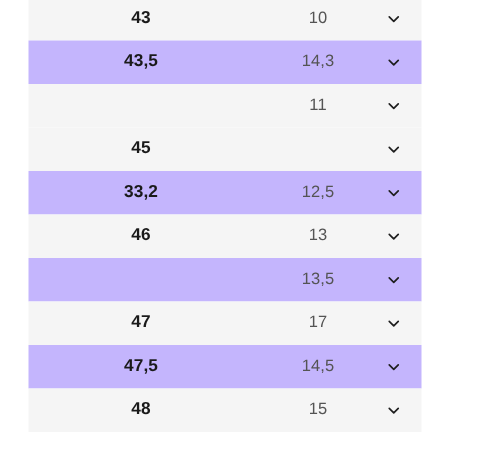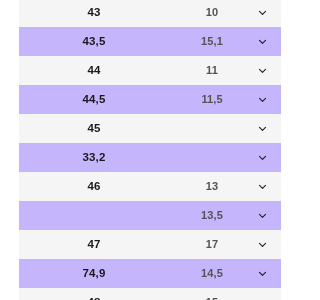--- a/index.html
+++ b/index.html
@@ -58,21 +58,21 @@
     letter-spacing: 0.1px;
     line-height: 1;
   }
 
   .us-size-cell {
     position: absolute;
     left: 160px;
     width: 66px;
     text-align: center;
     font-size: 11px;
-    font-weight: bold;
+    font-weight: normal;
     color: #545454;
     letter-spacing: 0.1px;
     line-height: 1;
   }
 
   .row-chevron-button {
     position: absolute;
     left: 230px;
     width: 26px;
     height: 26px;
@@ -100,55 +100,46 @@
         <span class="eu-size-cell">43</span>
         <span class="us-size-cell">10</span>
         <button class="row-chevron-button">
           <svg viewBox="0 0 12 12">
             <path d="M2 4.4 L6 8.4 L10 4.4" fill="none" stroke="#1f1f1f" stroke-width="1.5" stroke-linecap="round" stroke-linejoin="round"></path>
           </svg>
         </button>
       </div>
       <div class="size-row">
         <span class="eu-size-cell">43,5</span>
-        <span class="us-size-cell">15,1</span>
+        <span class="us-size-cell">14,3</span>
         <button class="row-chevron-button">
           <svg viewBox="0 0 12 12">
             <path d="M2 4.4 L6 8.4 L10 4.4" fill="none" stroke="#1f1f1f" stroke-width="1.5" stroke-linecap="round" stroke-linejoin="round"></path>
           </svg>
         </button>
       </div>
       <div class="size-row is-striped">
-        <span class="eu-size-cell">44</span>
         <span class="us-size-cell">11</span>
-        <button class="row-chevron-button">
-          <svg viewBox="0 0 12 12">
-            <path d="M2 4.4 L6 8.4 L10 4.4" fill="none" stroke="#1f1f1f" stroke-width="1.5" stroke-linecap="round" stroke-linejoin="round"></path>
-          </svg>
-        </button>
-      </div>
-      <div class="size-row">
-        <span class="eu-size-cell">44,5</span>
-        <span class="us-size-cell">11,5</span>
         <button class="row-chevron-button">
           <svg viewBox="0 0 12 12">
             <path d="M2 4.4 L6 8.4 L10 4.4" fill="none" stroke="#1f1f1f" stroke-width="1.5" stroke-linecap="round" stroke-linejoin="round"></path>
           </svg>
         </button>
       </div>
       <div class="size-row is-striped">
         <span class="eu-size-cell">45</span>
         <button class="row-chevron-button">
           <svg viewBox="0 0 12 12">
             <path d="M2 4.4 L6 8.4 L10 4.4" fill="none" stroke="#1f1f1f" stroke-width="1.5" stroke-linecap="round" stroke-linejoin="round"></path>
           </svg>
         </button>
       </div>
       <div class="size-row">
         <span class="eu-size-cell">33,2</span>
+        <span class="us-size-cell">12,5</span>
         <button class="row-chevron-button">
           <svg viewBox="0 0 12 12">
             <path d="M2 4.4 L6 8.4 L10 4.4" fill="none" stroke="#1f1f1f" stroke-width="1.5" stroke-linecap="round" stroke-linejoin="round"></path>
           </svg>
         </button>
       </div>
       <div class="size-row is-striped">
         <span class="eu-size-cell">46</span>
         <span class="us-size-cell">13</span>
         <button class="row-chevron-button">
@@ -168,21 +159,21 @@
       <div class="size-row is-striped">
         <span class="eu-size-cell">47</span>
         <span class="us-size-cell">17</span>
         <button class="row-chevron-button">
           <svg viewBox="0 0 12 12">
             <path d="M2 4.4 L6 8.4 L10 4.4" fill="none" stroke="#1f1f1f" stroke-width="1.5" stroke-linecap="round" stroke-linejoin="round"></path>
           </svg>
         </button>
       </div>
       <div class="size-row">
-        <span class="eu-size-cell">74,9</span>
+        <span class="eu-size-cell">47,5</span>
         <span class="us-size-cell">14,5</span>
         <button class="row-chevron-button">
           <svg viewBox="0 0 12 12">
             <path d="M2 4.4 L6 8.4 L10 4.4" fill="none" stroke="#1f1f1f" stroke-width="1.5" stroke-linecap="round" stroke-linejoin="round"></path>
           </svg>
         </button>
       </div>
       <div class="size-row is-striped">
         <span class="eu-size-cell">48</span>
         <span class="us-size-cell">15</span>

